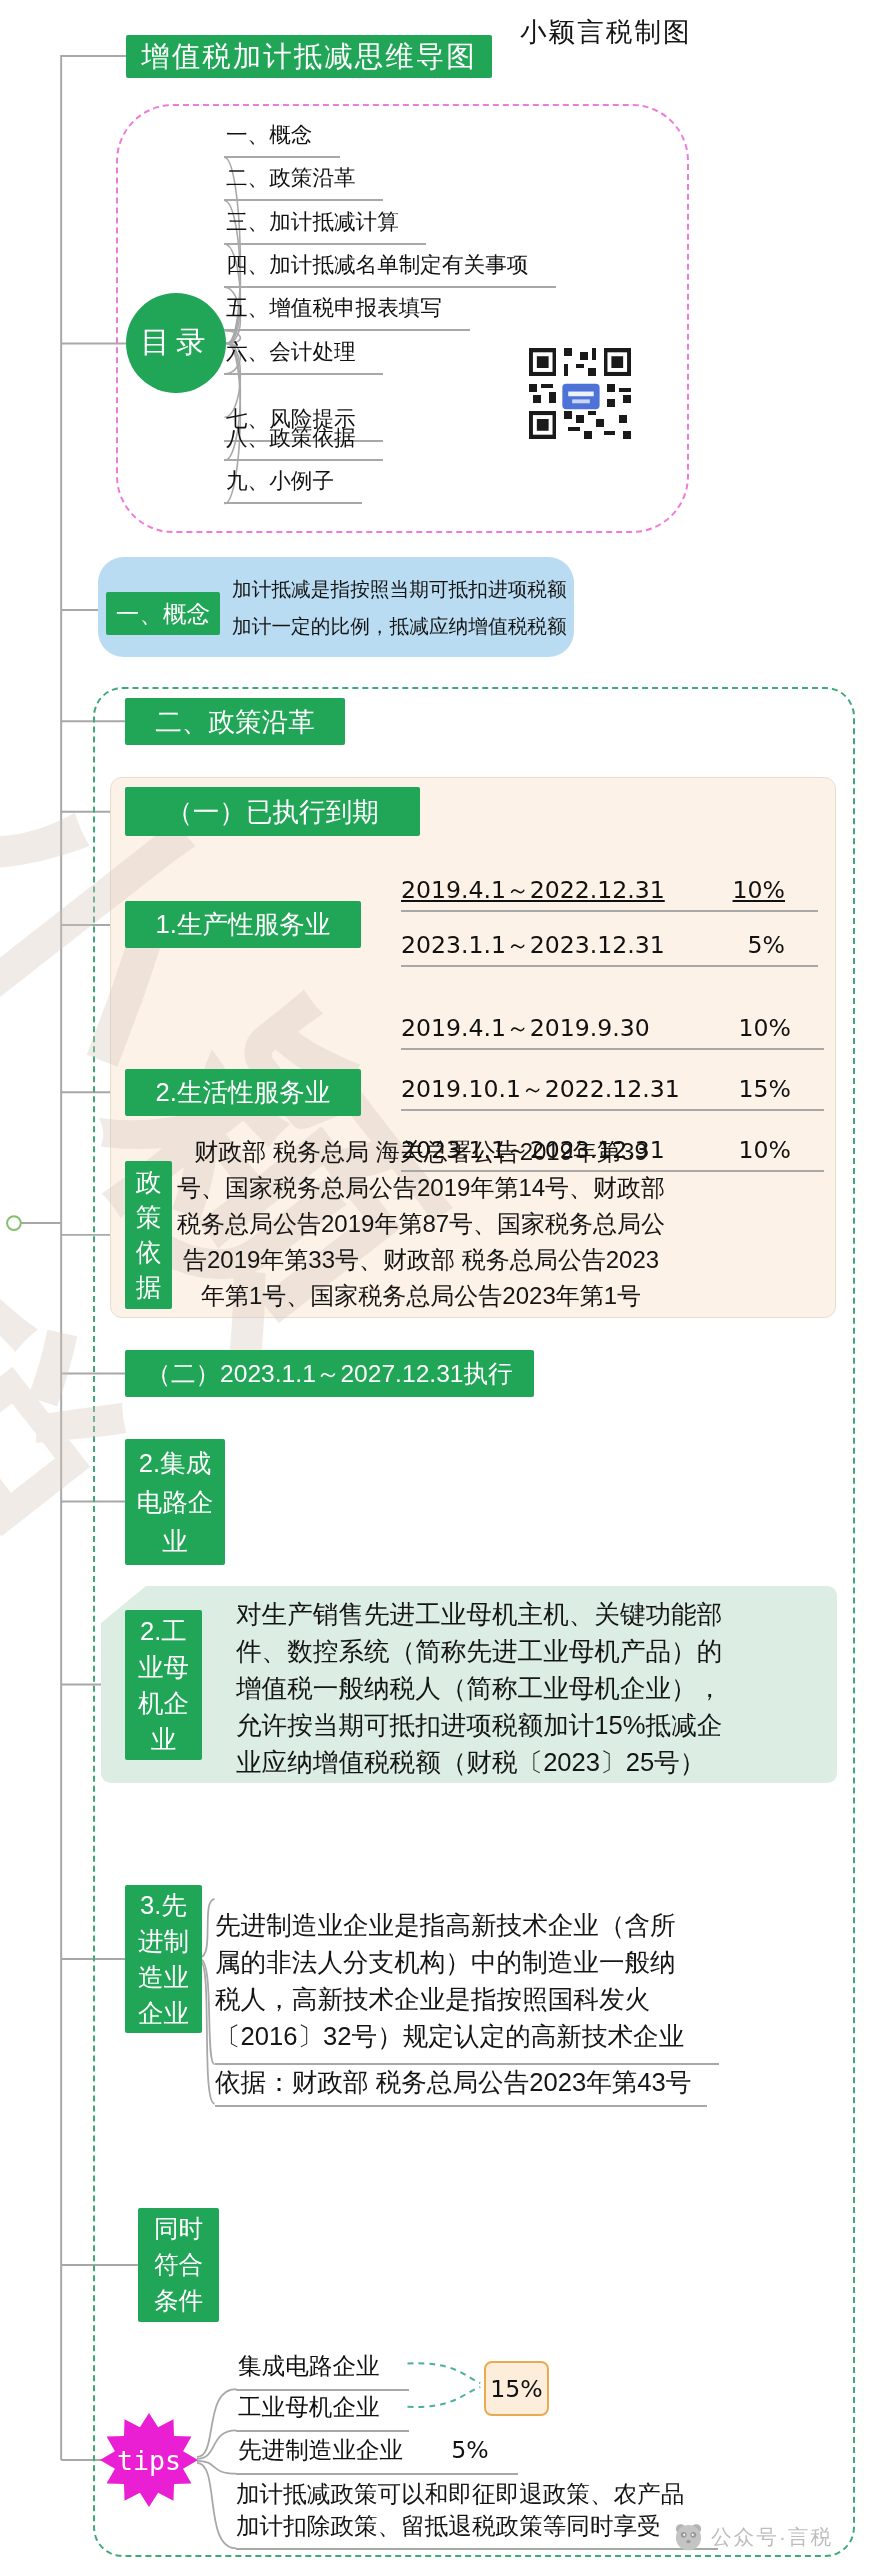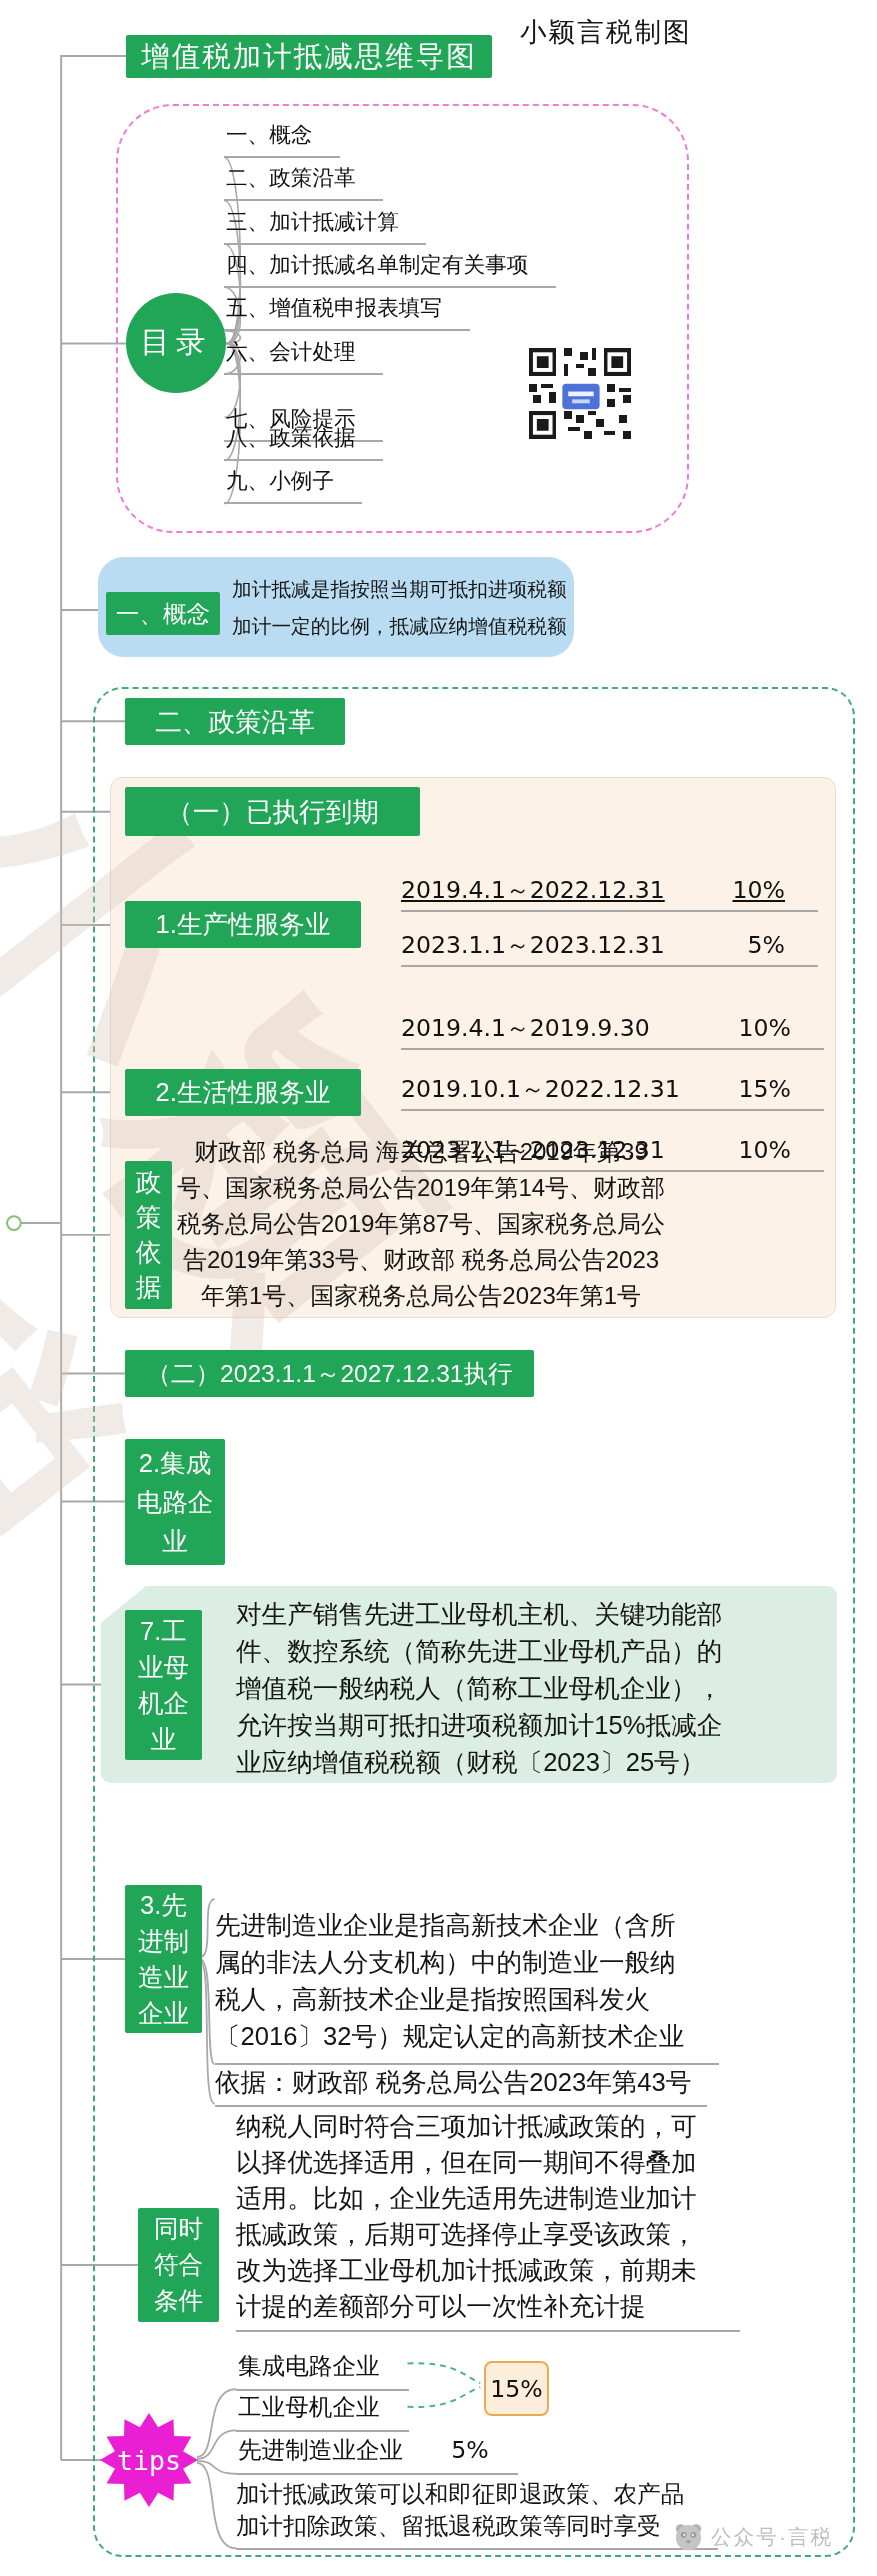--- a/index.html
+++ b/index.html
@@ -189,21 +189,21 @@
 年第1号、国家税务总局公告2023年第1号</div>
 
   <div class="abs z4 glabel" style="left:125px;top:1350px;width:409px;height:47px;font-size:24.6px;">（二）2023.1.1～2027.12.31执行</div>
 
   <div class="abs z4 glabel pre" style="left:125px;top:1439px;width:100px;height:126px;font-size:25.6px;line-height:39px;">2.集成
 电路企
 业</div>
 
   <div class="abs z2" style="left:101px;top:1586px;width:736px;height:197px;background:#dcede4;border-radius:9.8px;
               clip-path:polygon(0 37px,45px 0,100% 0,100% 100%,0 100%);"></div>
-  <div class="abs z4 glabel pre" style="left:125px;top:1610px;width:77px;height:150px;font-size:25.6px;line-height:36px;">7.工
+  <div class="abs z4 glabel pre" style="left:125px;top:1610px;width:77px;height:150px;font-size:25.6px;line-height:36px;">2.工
 业母
 机企
 业</div>
   <div class="abs z4 pre bodytext" style="left:236px;top:1596px;font-size:25.6px;line-height:37px;">对生产销售先进工业母机主机、关键功能部
 件、数控系统（简称先进工业母机产品）的
 增值税一般纳税人（简称工业母机企业），
 允许按当期可抵扣进项税额加计15%抵减企
 业应纳增值税税额（财税〔2023〕25号）</div>
 
   <div class="abs z4 glabel pre" style="left:125px;top:1885px;width:77px;height:148px;font-size:25.6px;line-height:36px;">3.先
@@ -212,26 +212,20 @@
 企业</div>
   <div class="abs z4 pre bodytext uline" style="left:215px;top:1907px;width:504px;font-size:25.6px;line-height:37px;padding-bottom:7.9px;">先进制造业企业是指高新技术企业（含所
 属的非法人分支机构）中的制造业一般纳
 税人，高新技术企业是指按照国科发火
 〔2016〕32号）规定认定的高新技术企业</div>
   <div class="abs z4 pre bodytext uline" style="left:215px;top:2064px;width:492px;font-size:25.6px;line-height:37px;padding-bottom:3.9px;">依据：财政部 税务总局公告2023年第43号</div>
 
   <div class="abs z4 glabel pre" style="left:138px;top:2208px;width:81px;height:114px;font-size:24.6px;line-height:36px;">同时
 符合
 条件</div>
-  <div class="abs z4 pre bodytext uline" style="left:236px;top:2108px;width:504px;font-size:25.6px;line-height:36px;padding-bottom:5.9px;">纳税人同时符合三项加计抵减政策的，可
-以择优选择适用，但在同一期间不得叠加
-适用。比如，企业先适用先进制造业加计
-抵减政策，后期可选择停止享受该政策，
-改为选择工业母机加计抵减政策，前期未
-计提的差额部分可以一次性补充计提</div>
 
   <div class="abs z4 star" style="left:100px;top:2413px;width:98px;height:94px;">
     <span>tips</span>
   </div>
   <div class="abs z4" style="left:236px;top:2350px;">
     <span class="toc-item" style="font-size:23.6px;padding-right:29.5px;">集成电路企业</span>
   </div>
   <div class="abs z4" style="left:236px;top:2391px;">
     <span class="toc-item" style="font-size:23.6px;padding-right:29.5px;">工业母机企业</span>
   </div>

